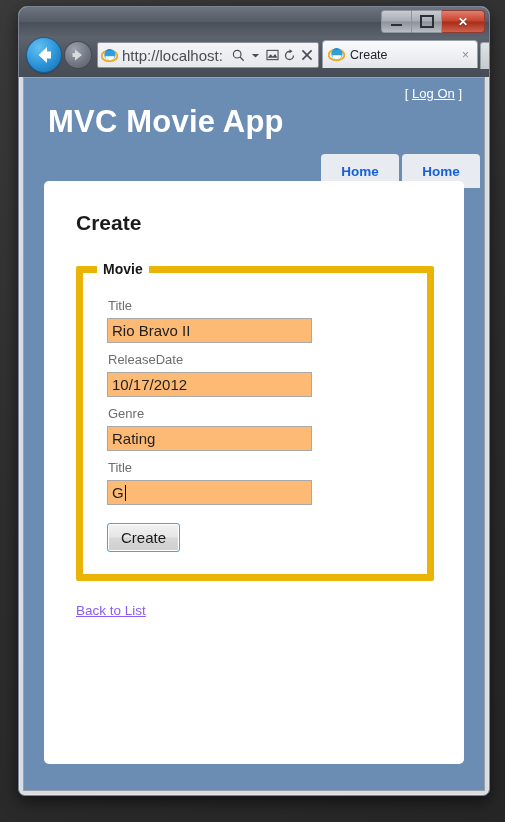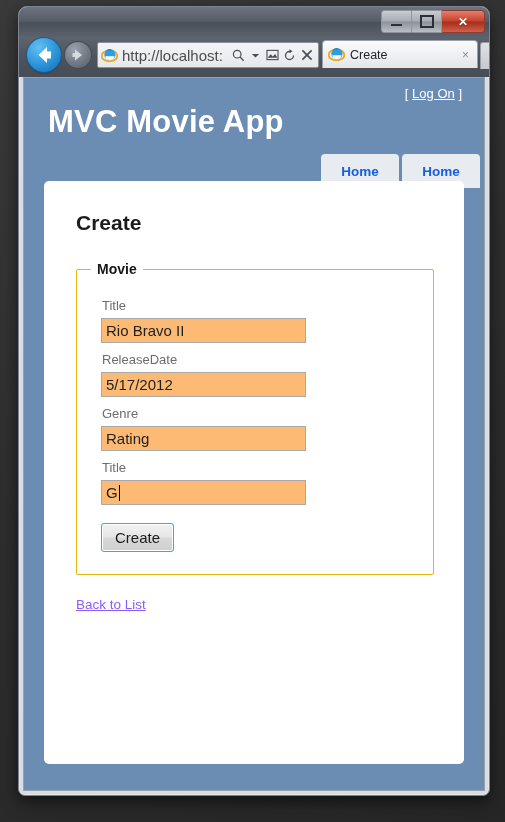--- a/index.html
+++ b/index.html
@@ -94,21 +94,21 @@
     border-radius:4px 4px 0 0;padding:0 10px;box-sizing:border-box;margin-top:14px;}
 
   
   #content{position:absolute;left:20px;top:103px;right:20px;bottom:26px;
     background:#ffffff;border-radius:5px;padding:0;overflow:hidden;}
   #inner{padding:30px 30px 0 30px;}
   h2#page-heading{margin:0 0 26px 2px;font-size:21px;font-weight:bold;color:#1b1b1b;}
 
   fieldset#movie-fieldset{
     margin:0 0 0 2px;padding:12px 0 22px 0;
-    border:1px solid #eab308;border-radius:2px;}
+    border:7px solid #eab308;border-radius:2px;}
   fieldset#movie-fieldset legend{
     padding:0 6px;margin-left:14px;font-size:14px;font-weight:bold;color:#171717;}
   .field{padding:0 0 0 24px;}
   .field-label{font-size:13px;color:#6d6d6d;margin:9px 0 5px 1px;}
   .field-input{
     width:205px;height:25px;box-sizing:border-box;
     border:1px solid #a9a9a9;background:#fdba74;
     font-size:15px;color:#1f1f1f;
     padding:1px 4px;font-family:"Liberation Sans",sans-serif;
     display:flex;align-items:center;}
@@ -244,21 +244,21 @@
               <div class="field">
                 <div class="field-label">Title</div>
                 <div class="field-input">
                   <span>Rio Bravo II</span>
                 </div>
               </div>
 
               <div class="field">
                 <div class="field-label">ReleaseDate</div>
                 <div class="field-input">
-                  <span>5/17/2012</span>
+                  <span>10/17/2012</span>
                 </div>
               </div>
 
               <div class="field">
                 <div class="field-label">Genre</div>
                 <div class="field-input">
                   <span>Rating</span>
                 </div>
               </div>
 

